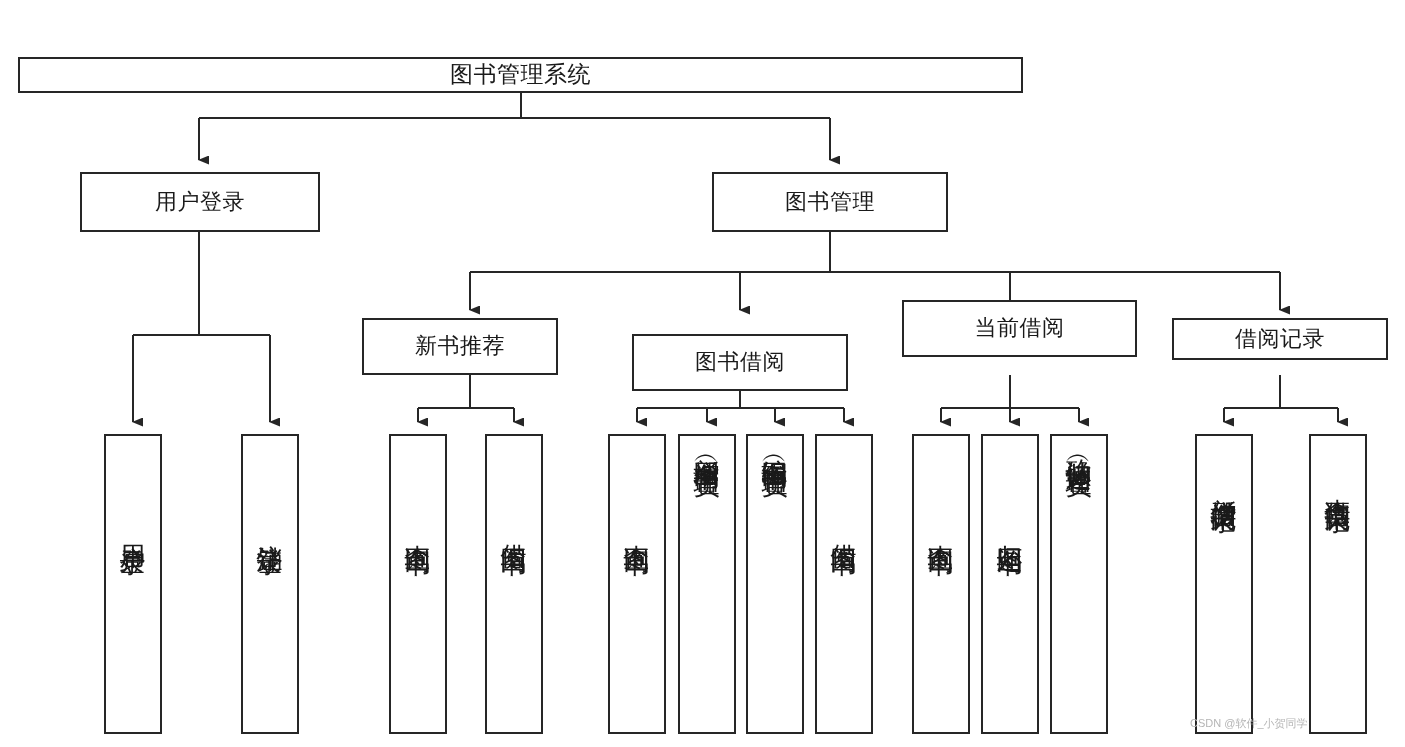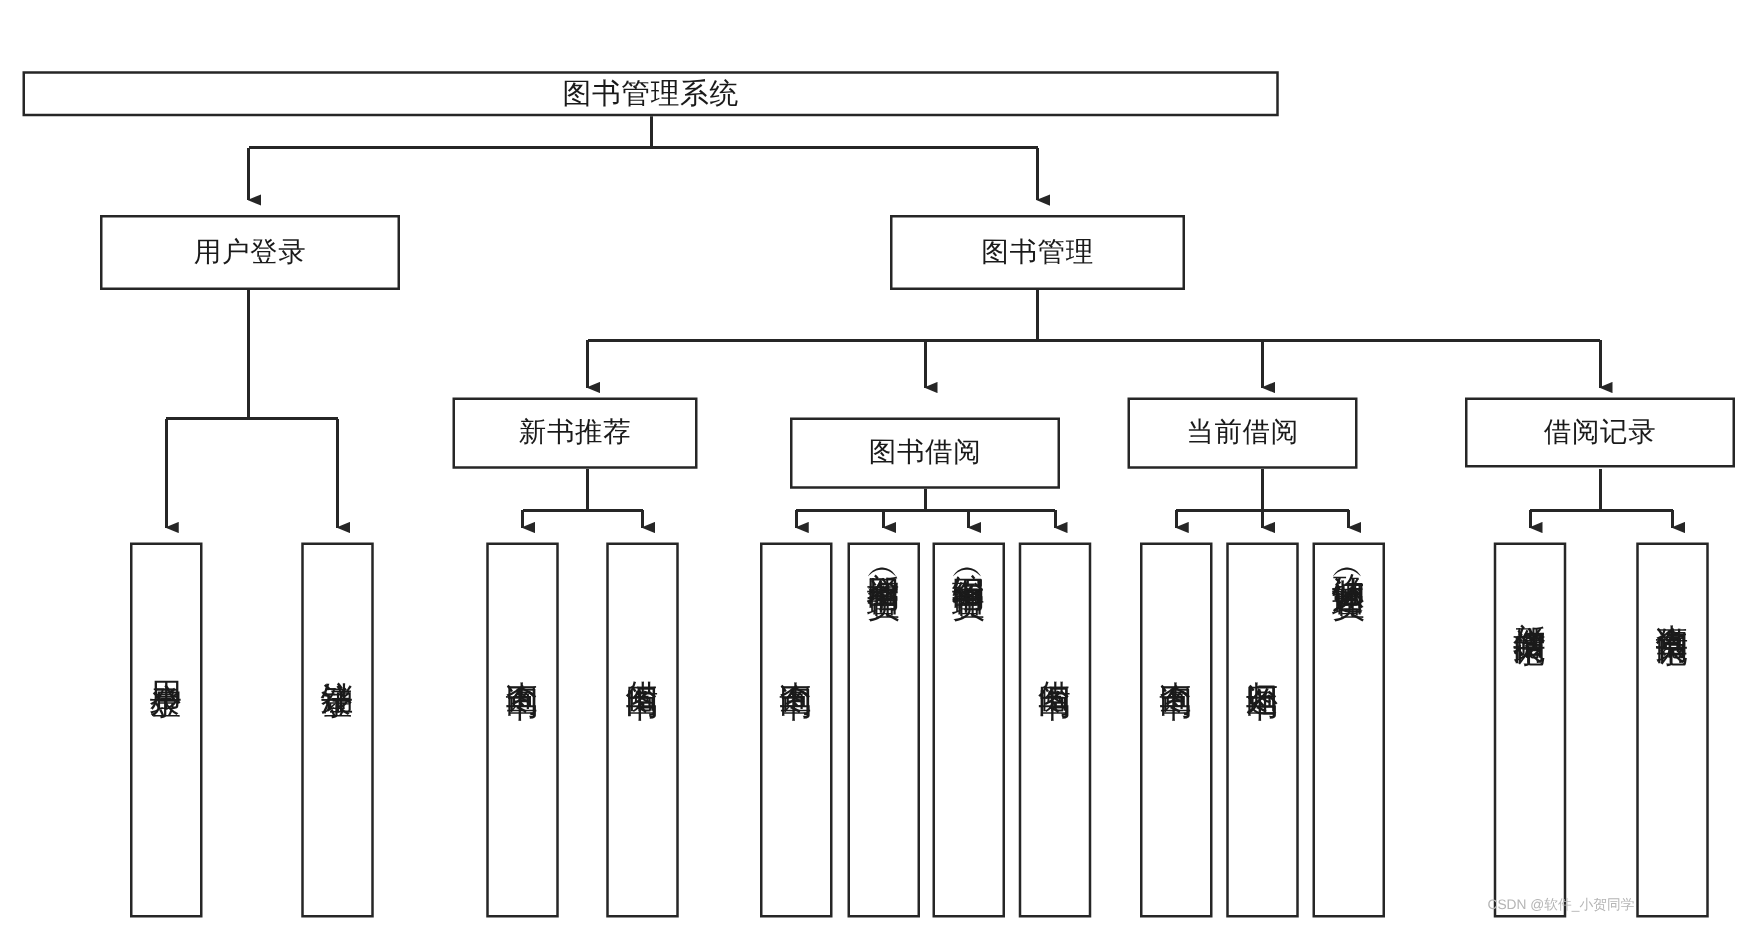--- a/index.html
+++ b/index.html
@@ -140,25 +140,25 @@
   </div>
 
   <div class="node h" style="left:362px; top:318px; width:196px; height:57px;">
     <span class="node-label">新书推荐</span>
   </div>
 
   <div class="node h" style="left:632px; top:334px; width:216px; height:57px;">
     <span class="node-label">图书借阅</span>
   </div>
 
-  <div class="node h" style="left:902px; top:318px; width:184px; height:57px;">
+  <div class="node h" style="left:902px; top:300px; width:235px; height:57px;">
     <span class="node-label">当前借阅</span>
   </div>
 
-  <div class="node h" style="left:1172px; top:318px; width:216px; height:56px;">
+  <div class="node h" style="left:1172px; top:318px; width:216px; height:42px;">
     <span class="node-label">借阅记录</span>
   </div>
 
   <div class="node v" style="left:104px; top:434px; width:58px; height:300px; padding-top:88px;">
     <span class="node-label">用户登录</span>
   </div>
 
   <div class="node v" style="left:241px; top:434px; width:58px; height:300px; padding-top:88px;">
     <span class="node-label">注销登录</span>
   </div>

